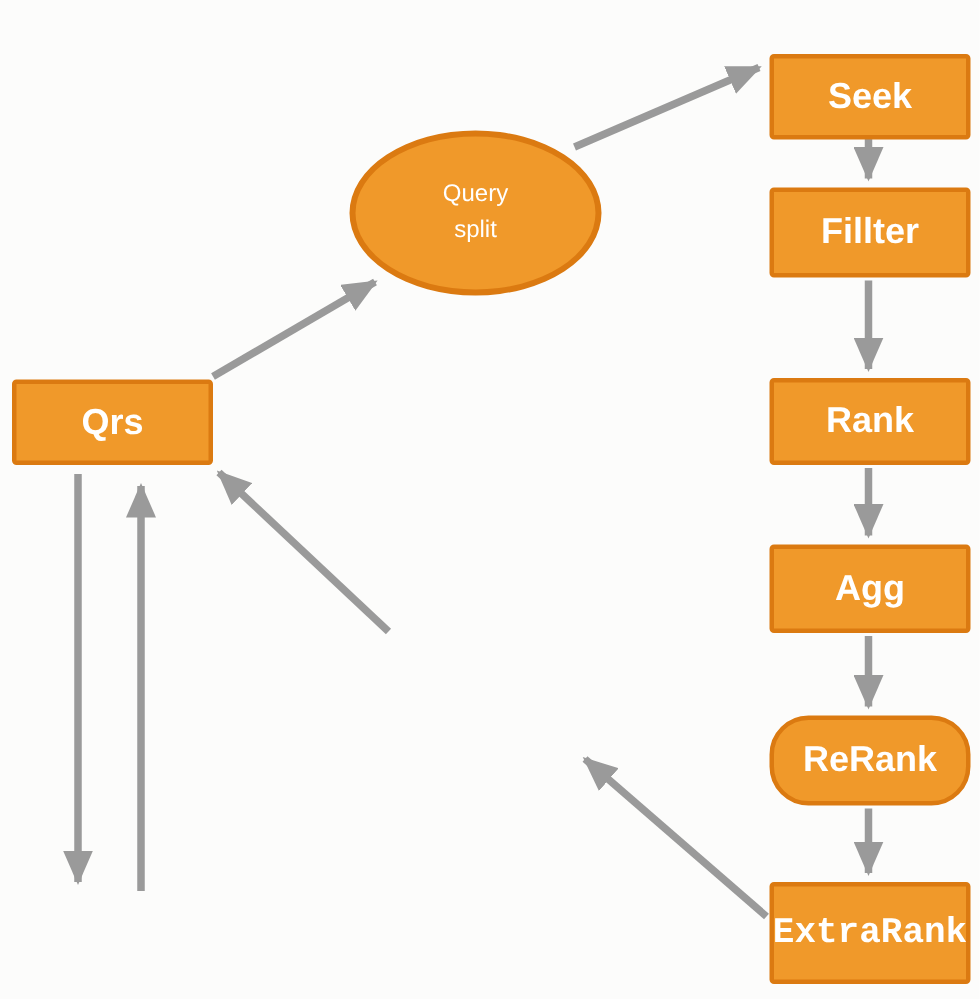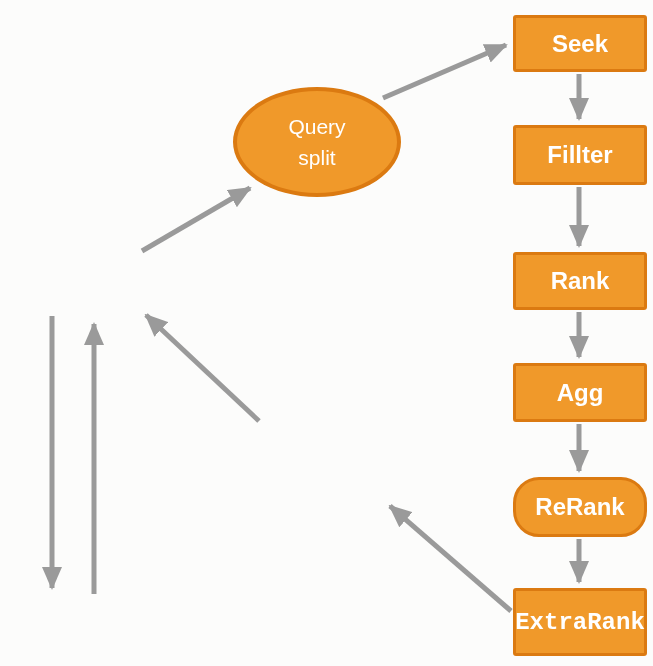--- a/index.html
+++ b/index.html
@@ -40,25 +40,25 @@
     text-align:center;
     color:var(--text);
     background:var(--node-fill);
   }
   .node-rect{
     border:3px solid var(--node-border);
     border-radius:3px;
     font-weight:bold;
     font-size:24px;
   }
-  .node-rect.big-label{ font-size:24px; }
+  .node-rect.big-label{ font-size:24px;margin-top:21px; }
   .node-ellipse{
     border:4px solid var(--node-border);
     border-radius:50%;
-    font-size:21px;
+    font-size:16px;
     line-height:1.5;
   }
   .node-label{ white-space:pre-line; }
 </style>
 </head>
 <body>
 
 <div class="canvas">
 
   <svg class="edges-layer" viewBox="0 0 653 666" xmlns="http://www.w3.org/2000/svg">
@@ -74,20 +74,23 @@
     <line class="edge" x1="579" y1="187" x2="579" y2="246" marker-end="url(#arrow)"></line>
     <line class="edge" x1="579" y1="312" x2="579" y2="357" marker-end="url(#arrow)"></line>
     <line class="edge" x1="579" y1="424" x2="579" y2="471" marker-end="url(#arrow)"></line>
     <line class="edge" x1="579" y1="539" x2="579" y2="582" marker-end="url(#arrow)"></line>
     <line class="edge" x1="511" y1="611" x2="390" y2="506" marker-end="url(#arrow)"></line>
     <line class="edge" x1="259" y1="421" x2="146" y2="315" marker-end="url(#arrow)"></line>
     <line class="edge" x1="52" y1="316" x2="52" y2="588" marker-end="url(#arrow)"></line>
     <line class="edge" x1="94" y1="594" x2="94" y2="324" marker-end="url(#arrow)"></line>
   </svg>
 
+  <div class="node node-rect" style="left:8px; top:253px; width:134px; height:57px;">
+    <span class="node-label">Qrs</span>
+  </div>
 
 
   <div class="node node-ellipse" style="left:233px; top:87px; width:168px; height:110px;">
     <span class="node-label">Query
 split</span>
   </div>
 
 
   <div class="node node-rect big-label" style="left:513px; top:15px; width:134px; height:57px;">
     <span class="node-label">Seek</span>

